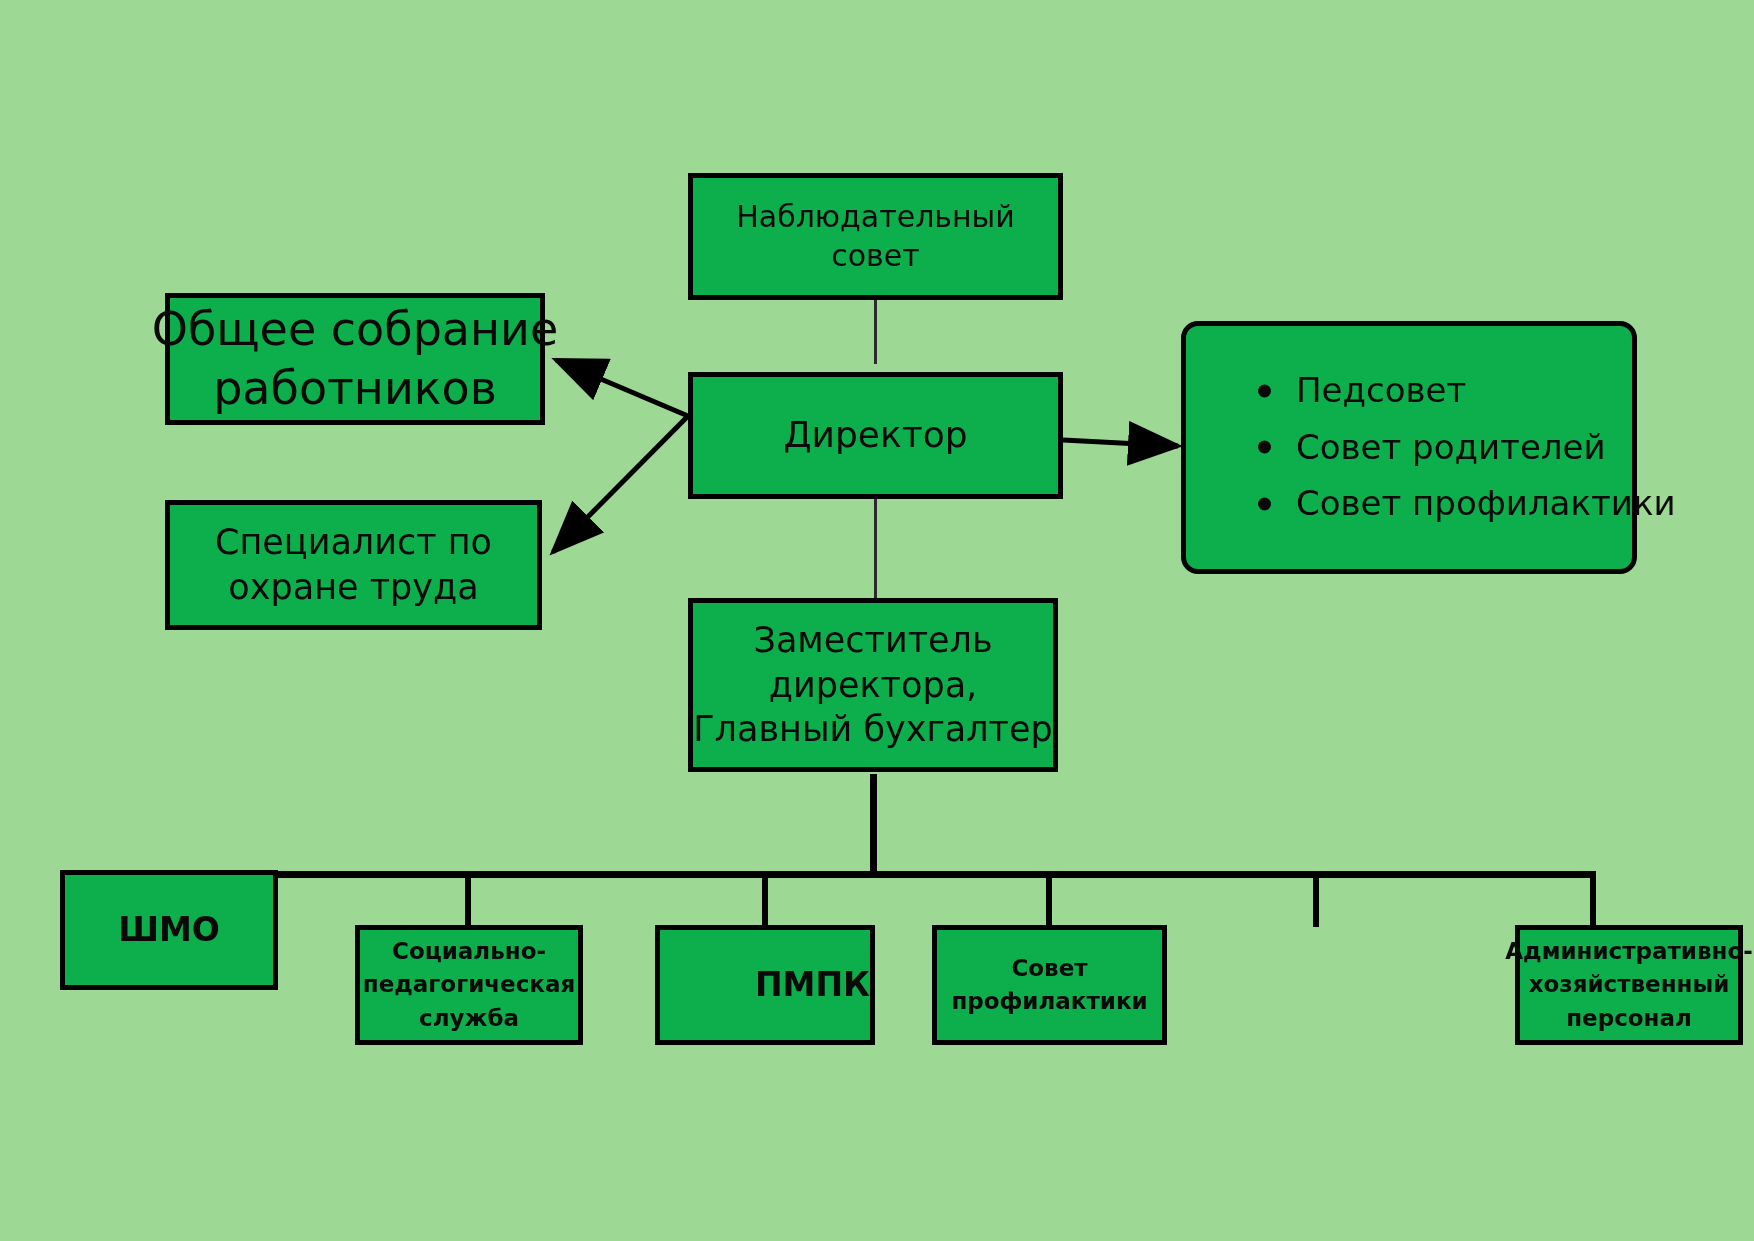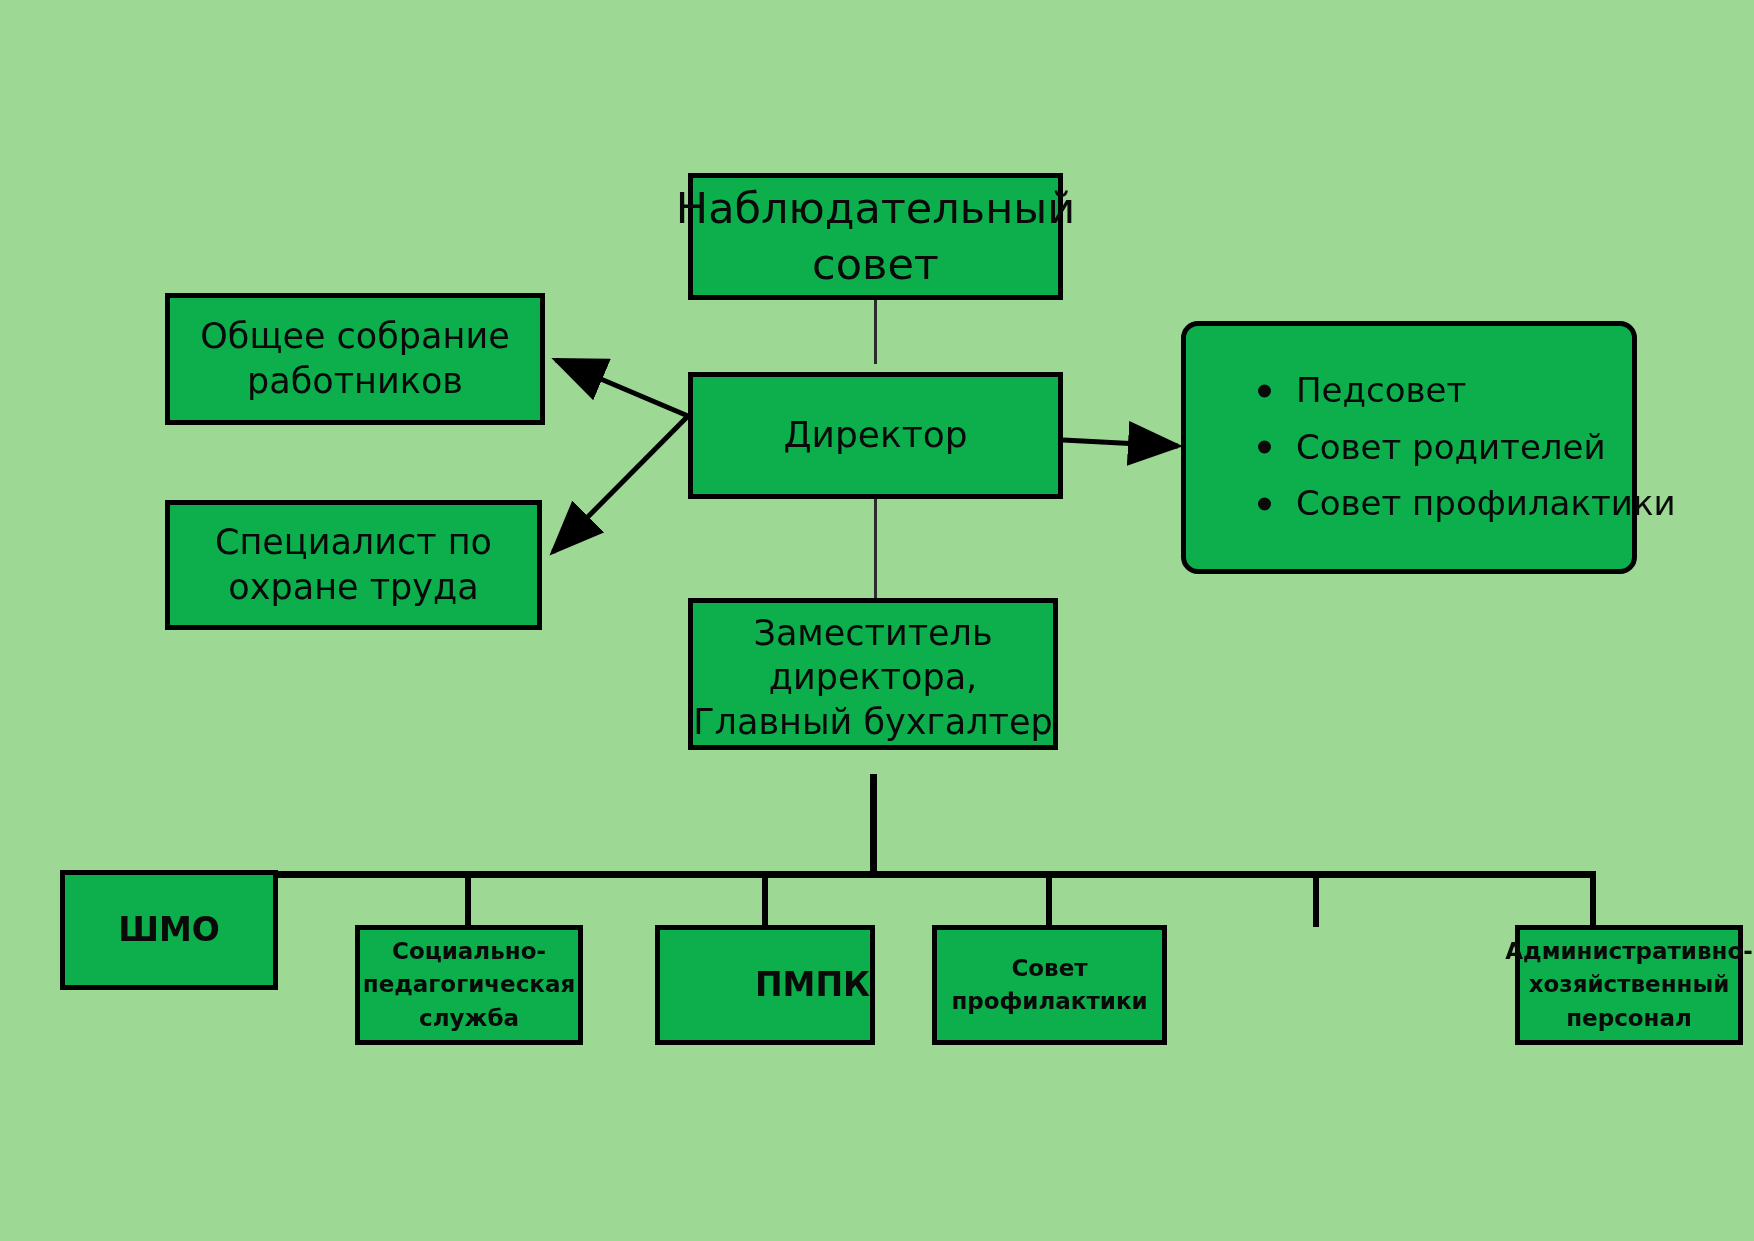--- a/index.html
+++ b/index.html
@@ -31,30 +31,30 @@
     text-align: center;
     line-height: 1.28;
   }
   .node .line {
     display: block;
     white-space: nowrap;
   }
   
   #node-supervisory-board {
     left: 688px;  top: 173px;  width: 375px; height: 127px;
-    font-size: 43px;
+    font-size: 30px;
   }
   #node-director {
     left: 688px;  top: 362px;  width: 375px; height: 127px;
     font-size: 36px;
     margin-top: 10px;
   }
   #node-general-meeting {
     left: 165px;  top: 293px;  width: 380px; height: 132px;
-    font-size: 35px;
+    font-size: 46px;
   }
   #node-labor-safety {
     left: 165px;  top: 500px;  width: 377px; height: 130px;
     font-size: 35px;
   }
   #node-councils {
     left: 1181px; top: 321px;  width: 456px; height: 253px;
     font-size: 34px;
     align-items: stretch;
     justify-content: center;
@@ -77,23 +77,22 @@
     position: absolute;
     left: 4px;
     top: 50%;
     transform: translateY(-50%);
     width: 13px;
     height: 13px;
     border-radius: 50%;
     background: #0a0a0a;
   }
   #node-deputy {
-    left: 688px;  top: 598px;  width: 370px; height: 152px;
+    left: 688px;  top: 598px;  width: 370px; height: 174px;
     font-size: 35px;
-    justify-content: flex-end;
   }
   
   .node.leaf-big  { font-size: 33px; font-weight: bold; }
   .node.leaf-small{ font-size: 23px; font-weight: bold; line-height: 1.45; }
 
   #node-shmo      { left: 60px;   top: 870px; width: 218px; height: 120px; }
   #node-sps       { left: 355px;  top: 925px; width: 228px; height: 120px; }
   #node-pmpk      { left: 655px;  top: 925px; width: 220px; height: 120px; align-items: flex-end; }
   #node-prevent   { left: 932px;  top: 925px; width: 235px; height: 120px; }
   #node-library   { left: 1205px; top: 925px; width: 222px; height: 120px; }

